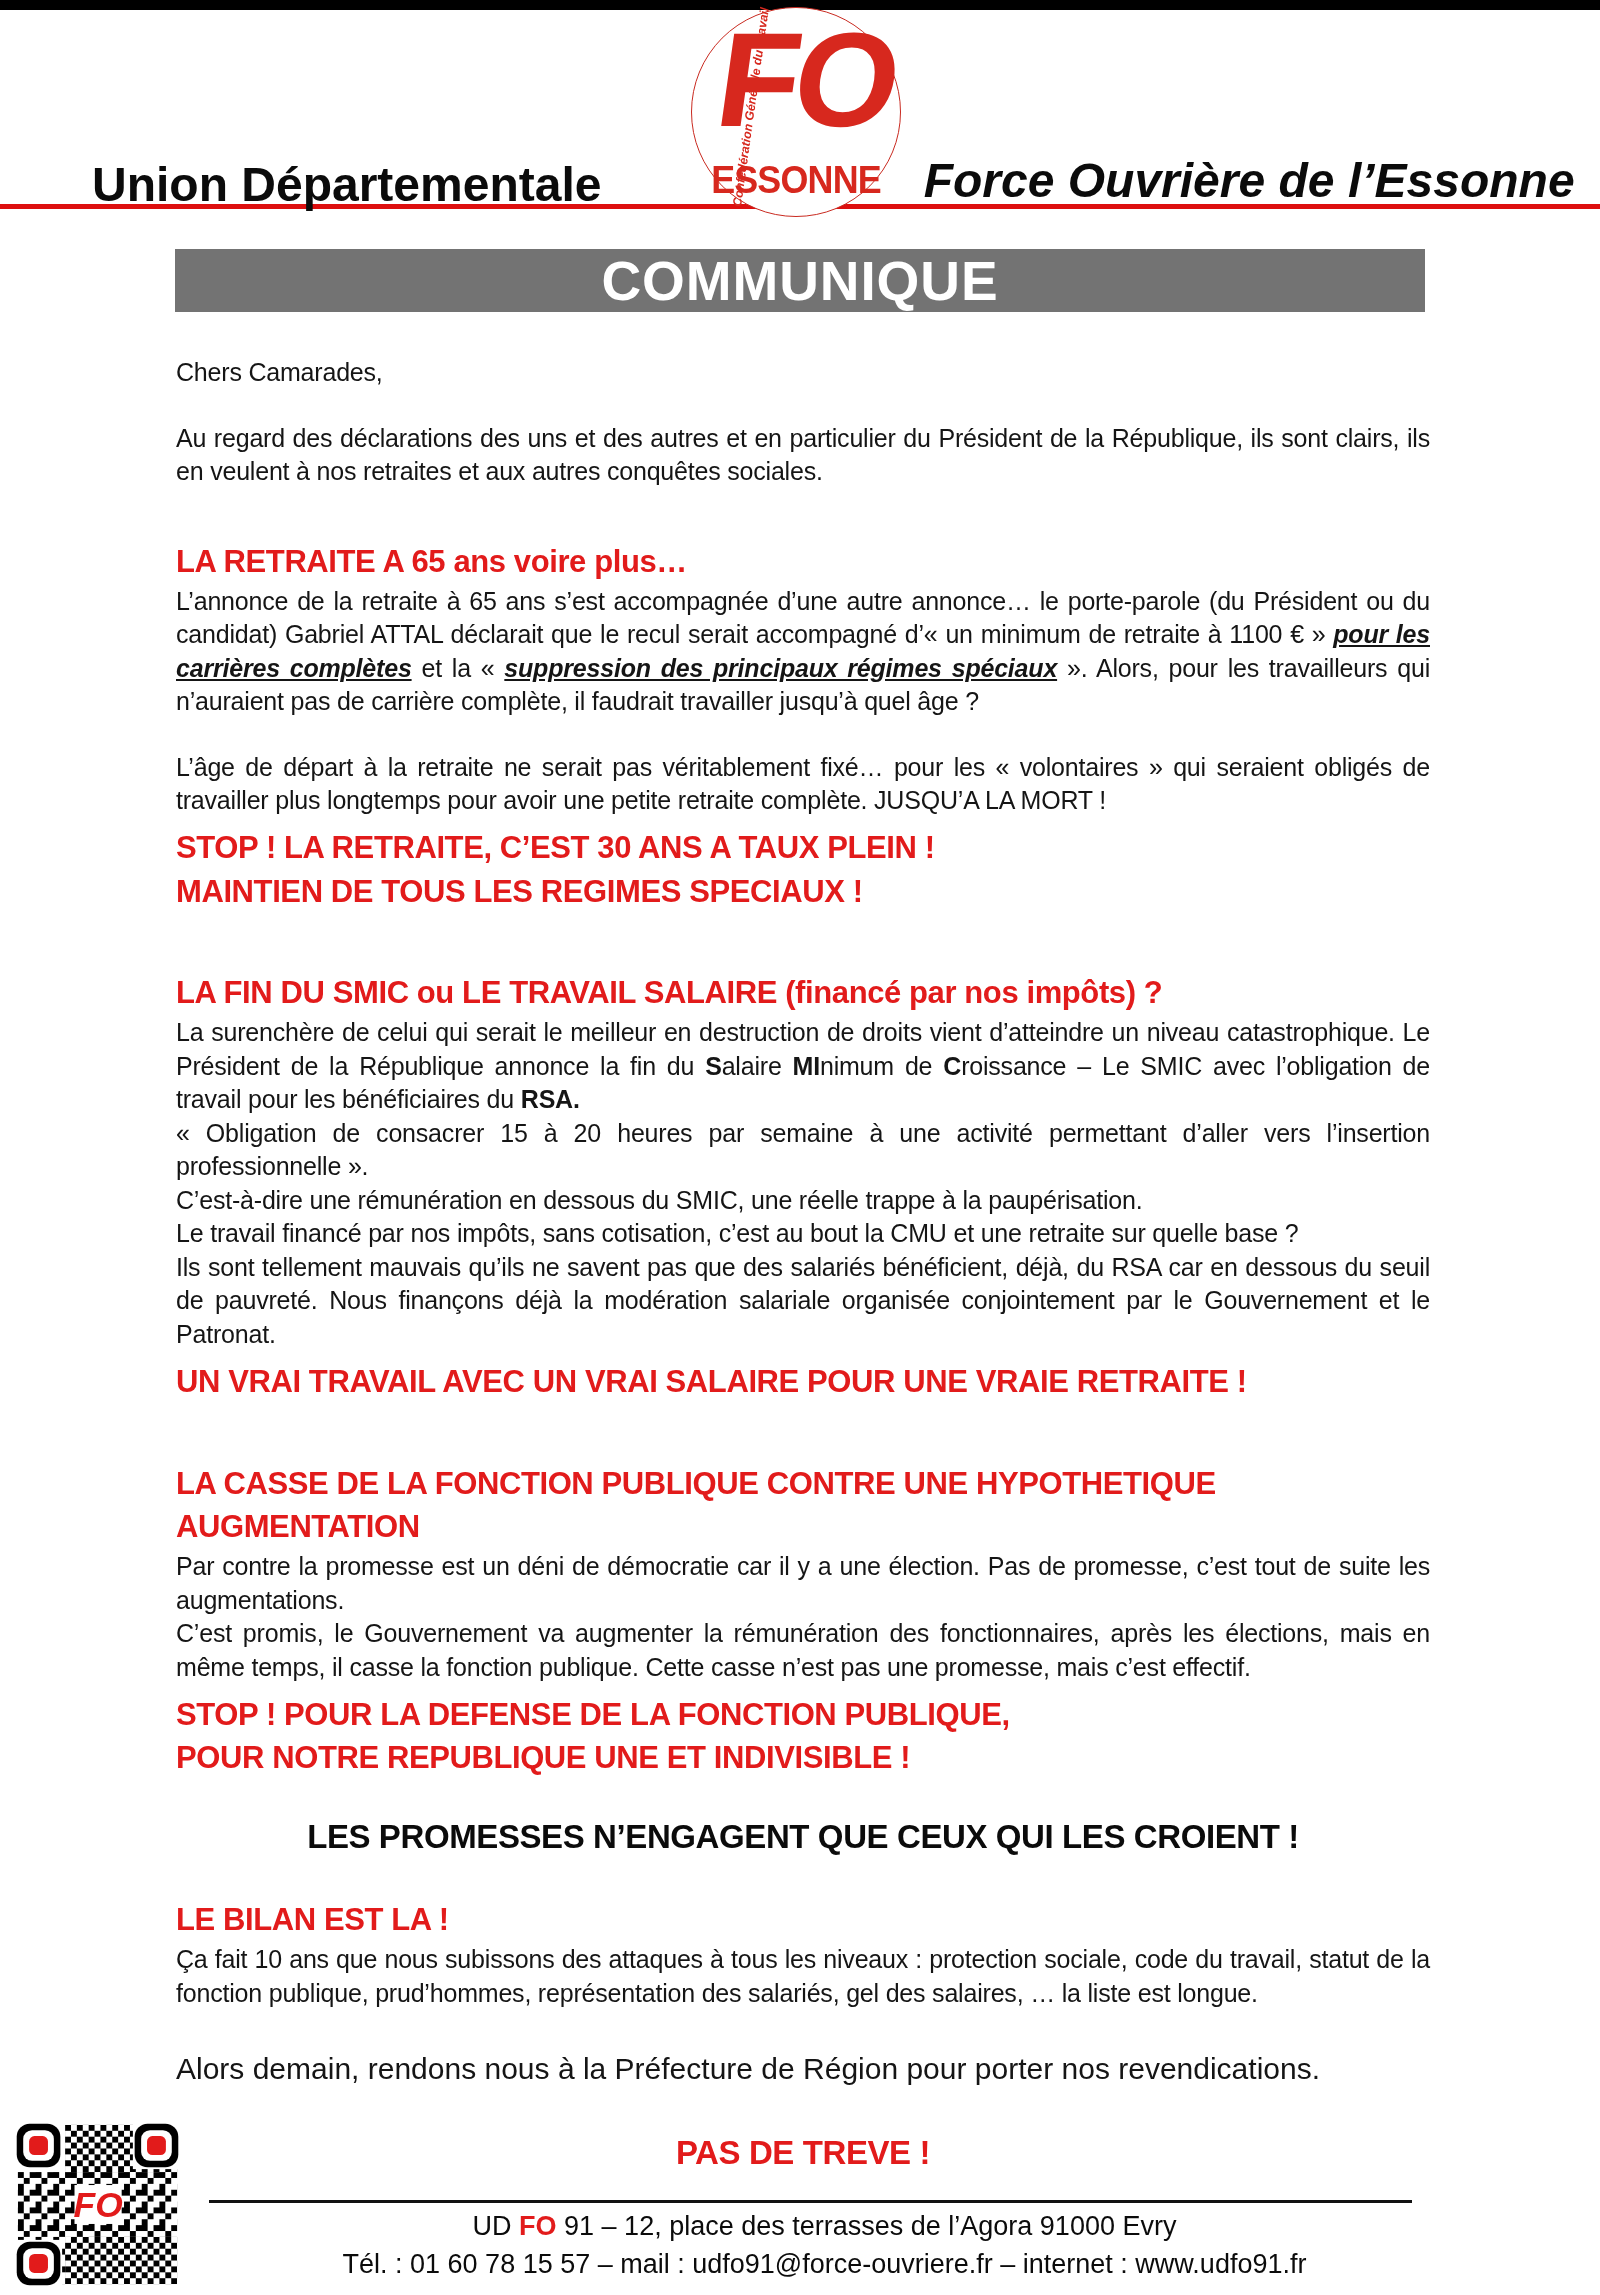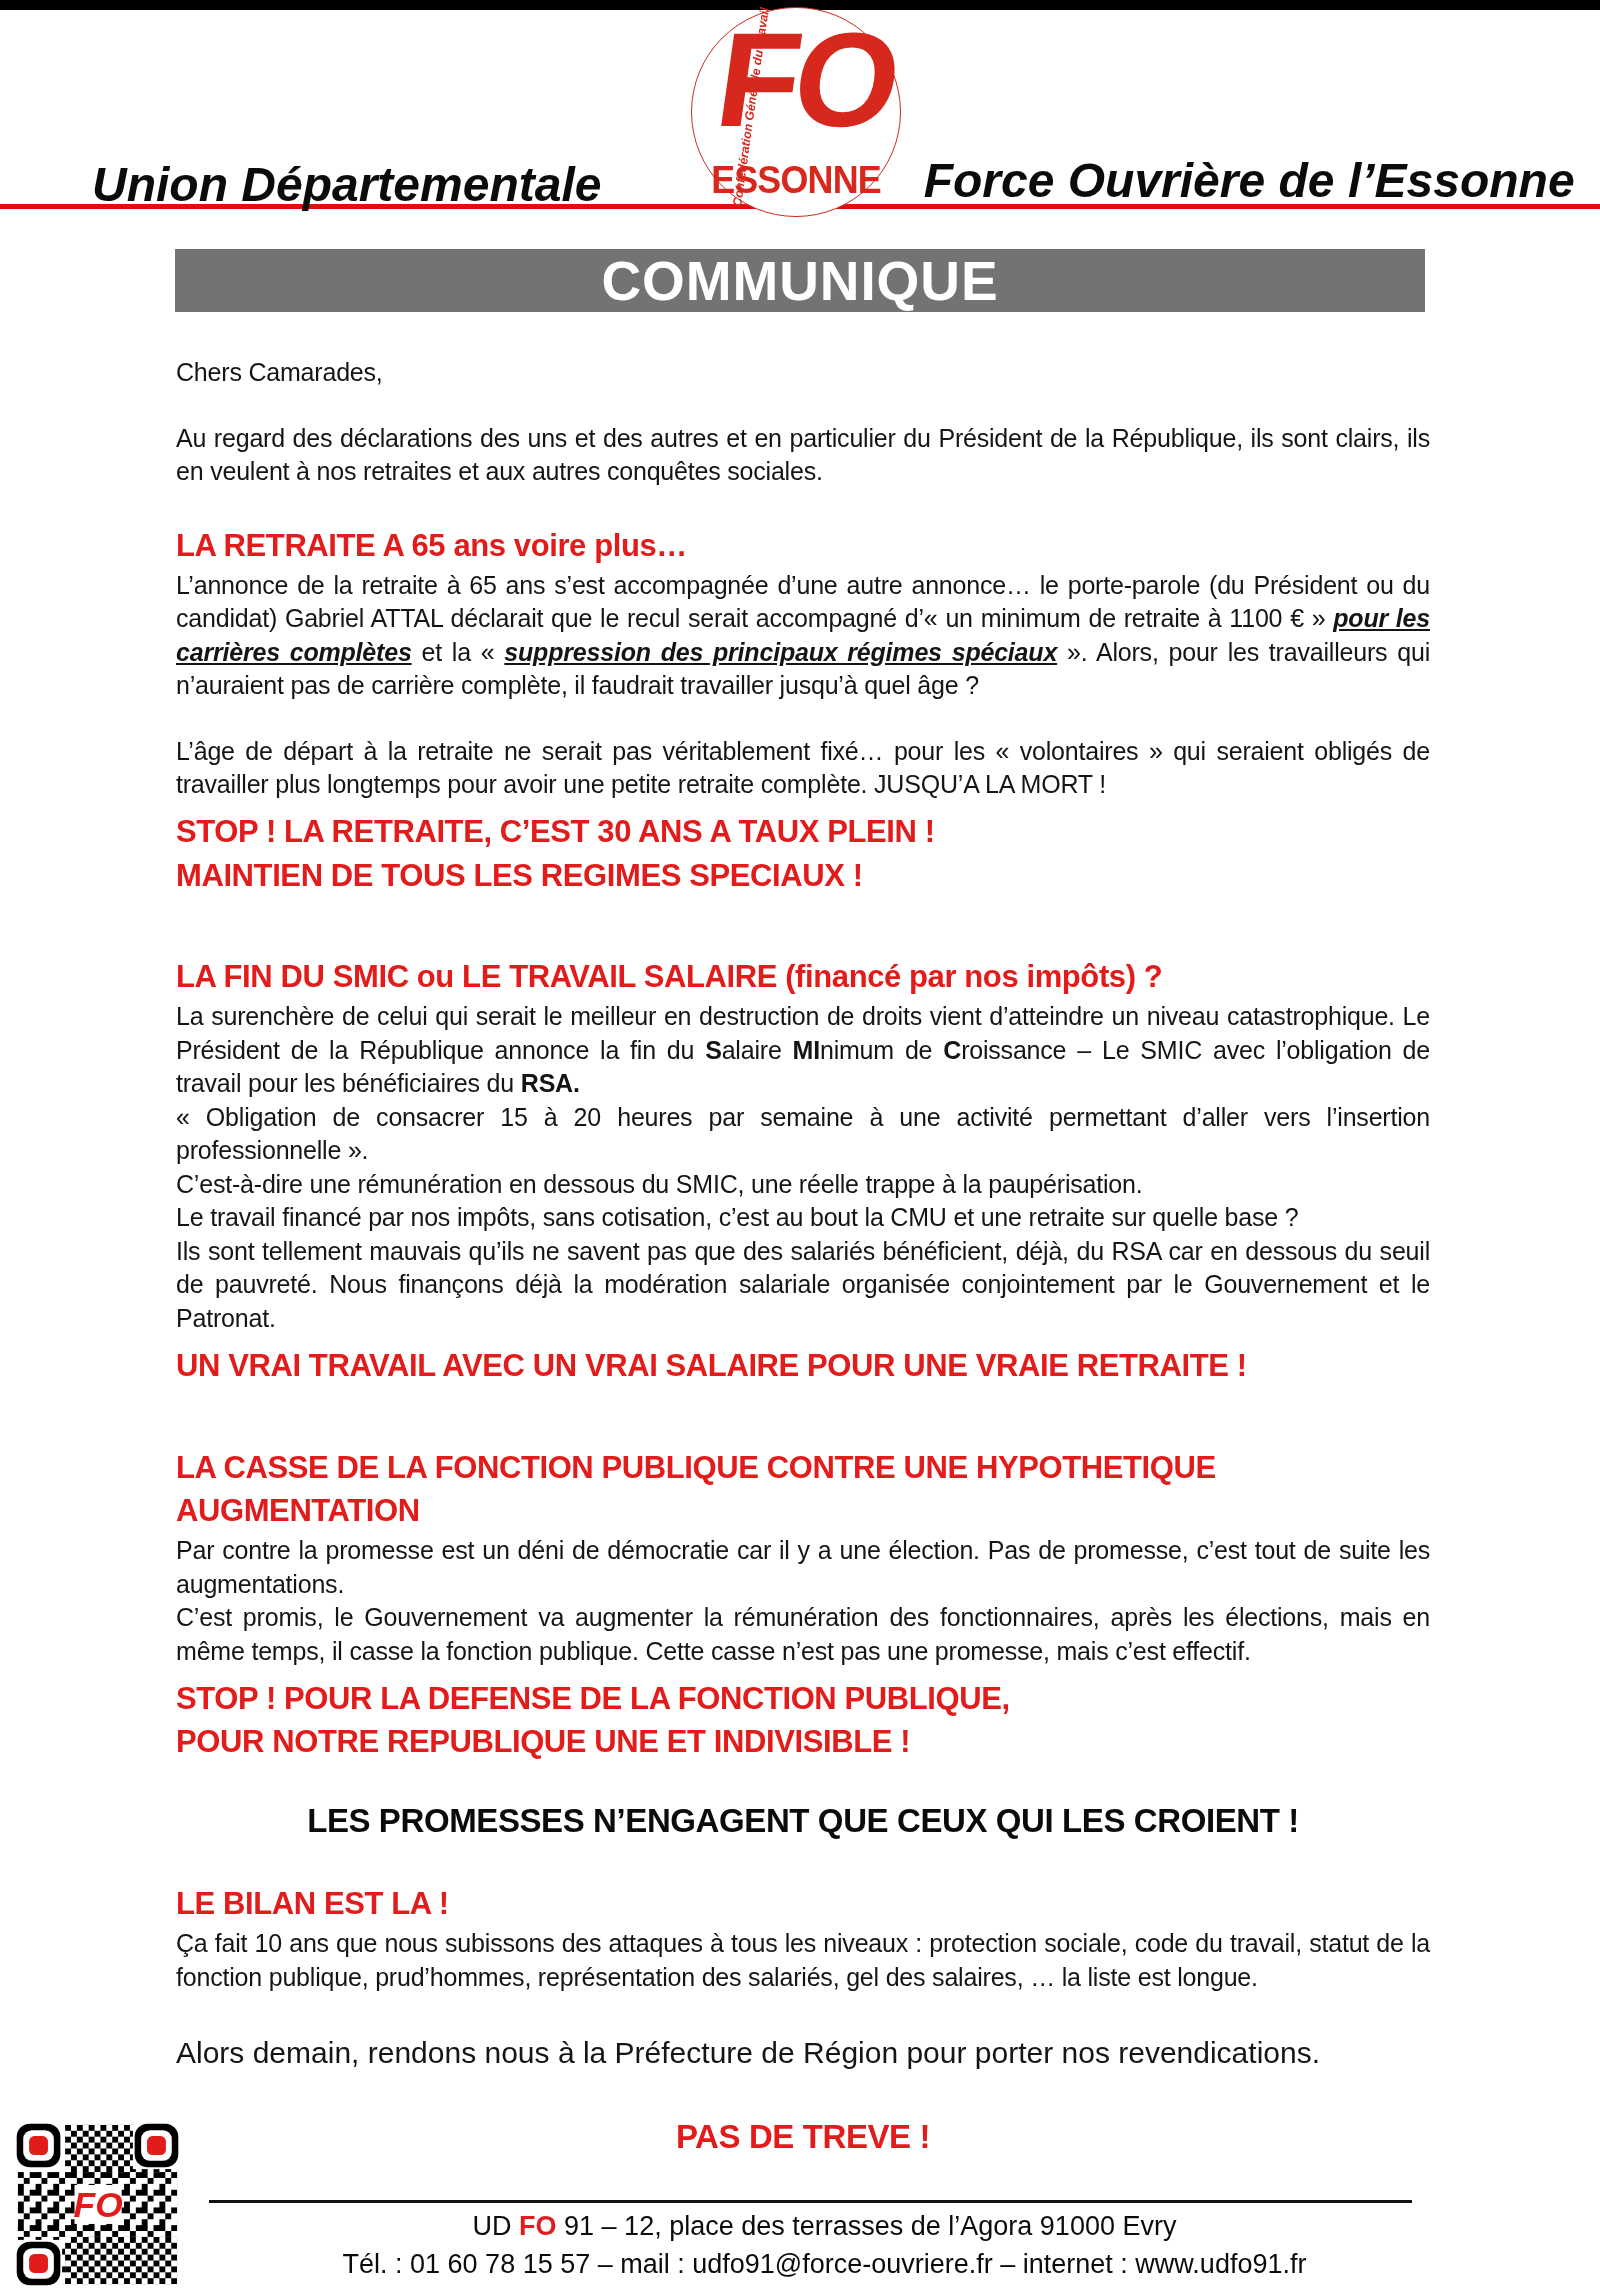--- a/index.html
+++ b/index.html
@@ -11,21 +11,21 @@
     background:#ffffff;
     overflow:hidden;
     font-family:"Liberation Sans", sans-serif;
     color:#151515;
   }
   
   .topbar { position:absolute; left:0; top:0; width:1601px; height:9.7px; background:#000; }
   .header-redline { position:absolute; left:0; top:204px; width:1601px; height:5.3px; background:#dd0f0f; }
   .header-title-left {
     position:absolute; left:92px; top:157px;
-    font-size:48px; font-weight:bold; font-style:italic; color:#0b0b0b;
+    font-size:48px; font-weight:bold; color:#0b0b0b;
     letter-spacing:0;
   }
   .header-title-right {
     position:absolute; right:26.4px; top:153px;
     font-size:48px; font-weight:bold; font-style:italic; color:#0b0b0b;
   }
   .logo {
     position:absolute; left:691px; top:7px; width:210px; height:210px;
     background:#fff; border:1.8px solid #c92a20; border-radius:50%;
     z-index:5;
@@ -55,21 +55,21 @@
   
   .content {
     position:absolute; left:176px; top:312px; width:1254px;
     font-size:25px; line-height:1.34; letter-spacing:-0.2px;
   }
   .content p.body { text-align:justify; }
   .salutation { margin-top:44px; }
   .intro { margin-top:32px; }
   .heading {
     color:#e21b1b; font-weight:bold; font-size:31px; line-height:1.4;
-    letter-spacing:-0.4px; margin-top:35px;
+    letter-spacing:-0.4px; margin-top:51px;
   }
   .heading.tight { margin-bottom:1.8px; }
   .gap-sm { margin-top:32px; }
   .slogan {
     color:#e21b1b; font-weight:bold; font-size:31px; line-height:1.4;
     letter-spacing:-0.4px;
   }
   .slogan-block { margin-top:8.8px; }
   .mt-section { margin-top:58px; }
   .biu { font-weight:bold; font-style:italic; text-decoration:underline; }

